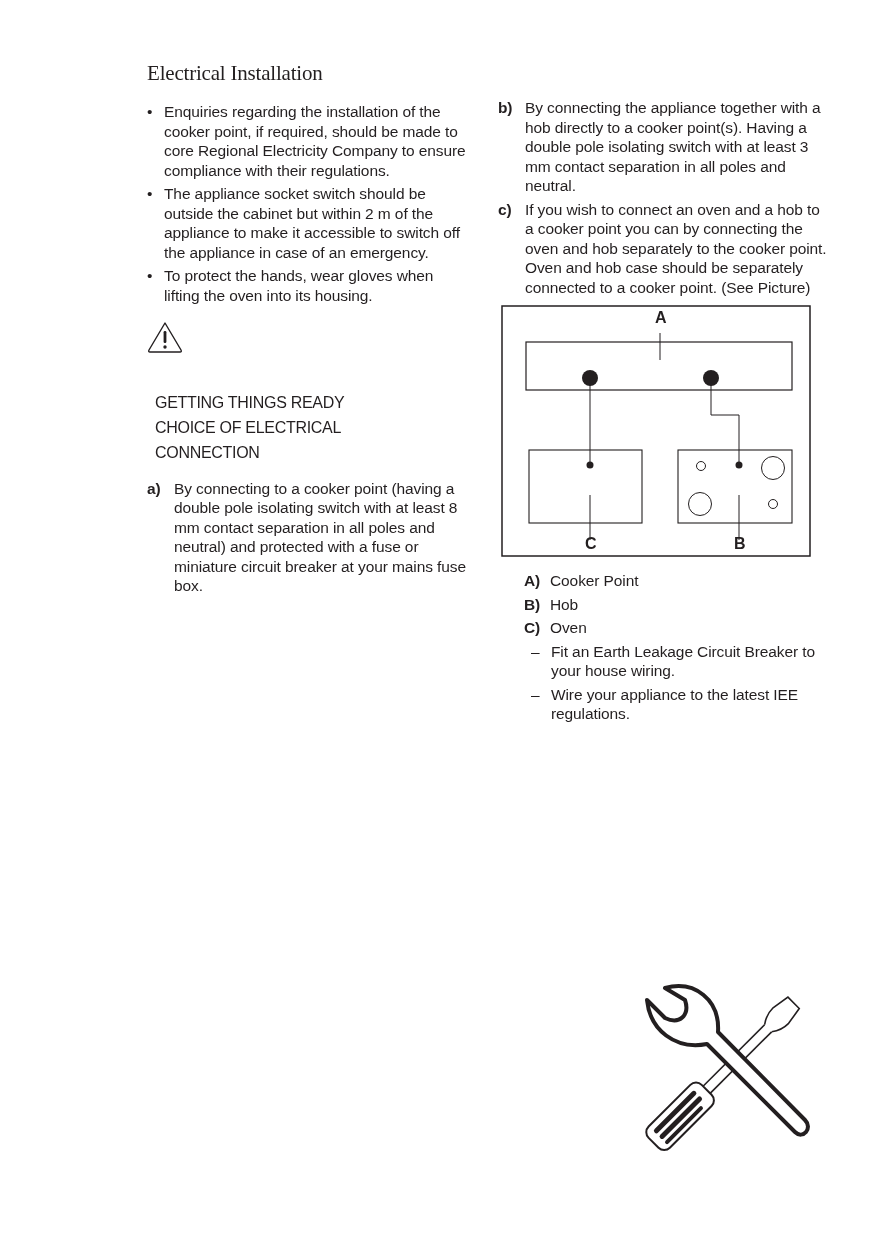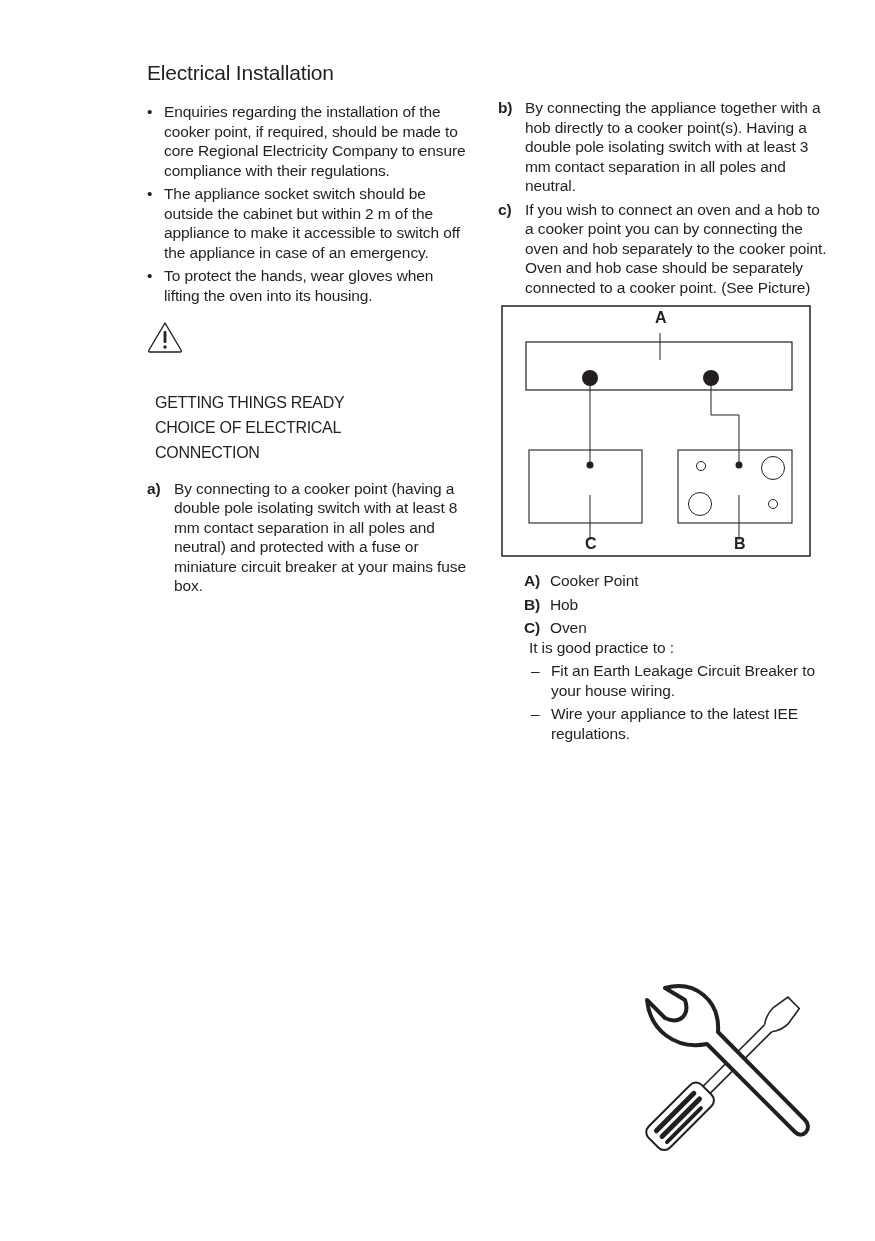--- a/index.html
+++ b/index.html
@@ -1,21 +1,21 @@
 <!DOCTYPE html>
 <html><head>
 <meta charset="utf-8">
 <style>
   html, body { margin:0; padding:0; background:#ffffff; }
   body { width:875px; height:1241px; position:relative; overflow:hidden;
          font-family:"Liberation Sans", sans-serif; color:#231f20; }
   .col { position:absolute; }
   .left { left:147px; top:60px; width:325px; }
   .right { left:498px; top:98px; width:330px; }
-  .h-section { font-size:21px; font-weight:normal; margin:0 0 16px 0; line-height:26px; letter-spacing:-0.2px; }
+  .h-section { font-size:21px; font-weight:normal; margin:0 0 16px 0; line-height:26px; letter-spacing:-0.2px;font-family:Liberation Serif, serif; }
   .h-chapter { font-size:16px; font-weight:normal; margin:0 0 14px 8px; line-height:25px; letter-spacing:-0.3px; }
   .body-text { font-size:15.5px; line-height:19.5px; letter-spacing:-0.1px; }
   ul.bullets { list-style:none; margin:0; padding:0; }
   ul.bullets li { position:relative; padding-left:17px; margin-bottom:4px; }
   ul.bullets li::before { content:"•"; position:absolute; left:0; top:0; }
   .warn { display:flex; margin:14px 0 32px 0; }
   .warn-icon { width:58px; flex:none; padding-top:2px; }
   .warn-title { font-weight:bold; }
   .para { margin:0 0 8px 0; }
   .lettered { display:flex; margin-bottom:4px; }
@@ -110,21 +110,20 @@
     </div>
     <div class="lettered">
       <span class="letter">B)</span>
       <span>Hob</span>
     </div>
     <div class="lettered" style="margin-bottom:0;">
       <span class="letter">C)</span>
       <span>Oven</span>
     </div>
     <div class="note" style="margin-left:5px;">
-      <div>It is good practice to :</div>
       <div class="dash">
         <span class="d">–</span>
         <span>Fit an Earth Leakage Circuit Breaker to your house wiring.</span>
       </div>
       <div class="dash">
         <span class="d">–</span>
         <span>Wire your appliance to the latest IEE regulations.</span>
       </div>
     </div>
   </div>

